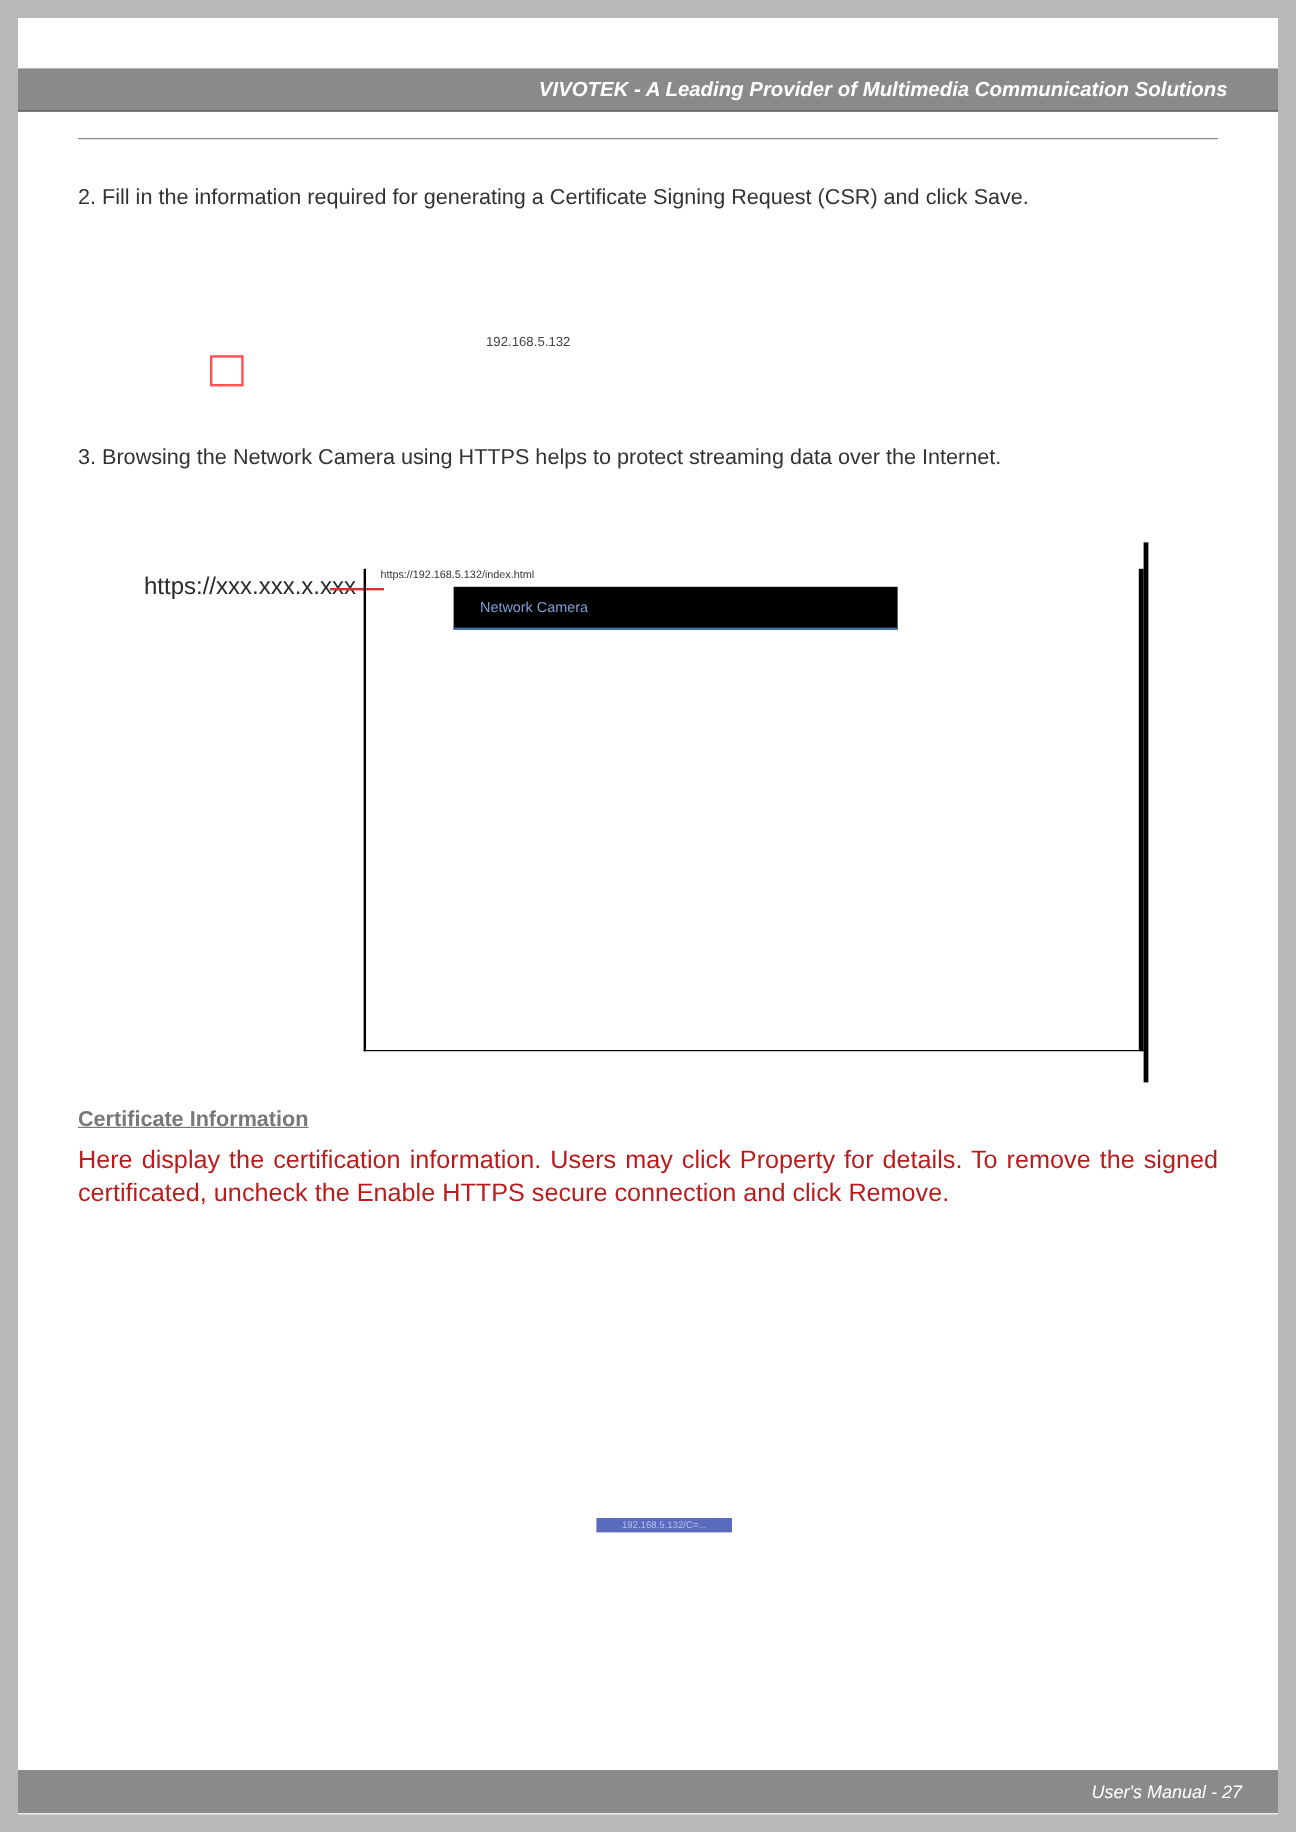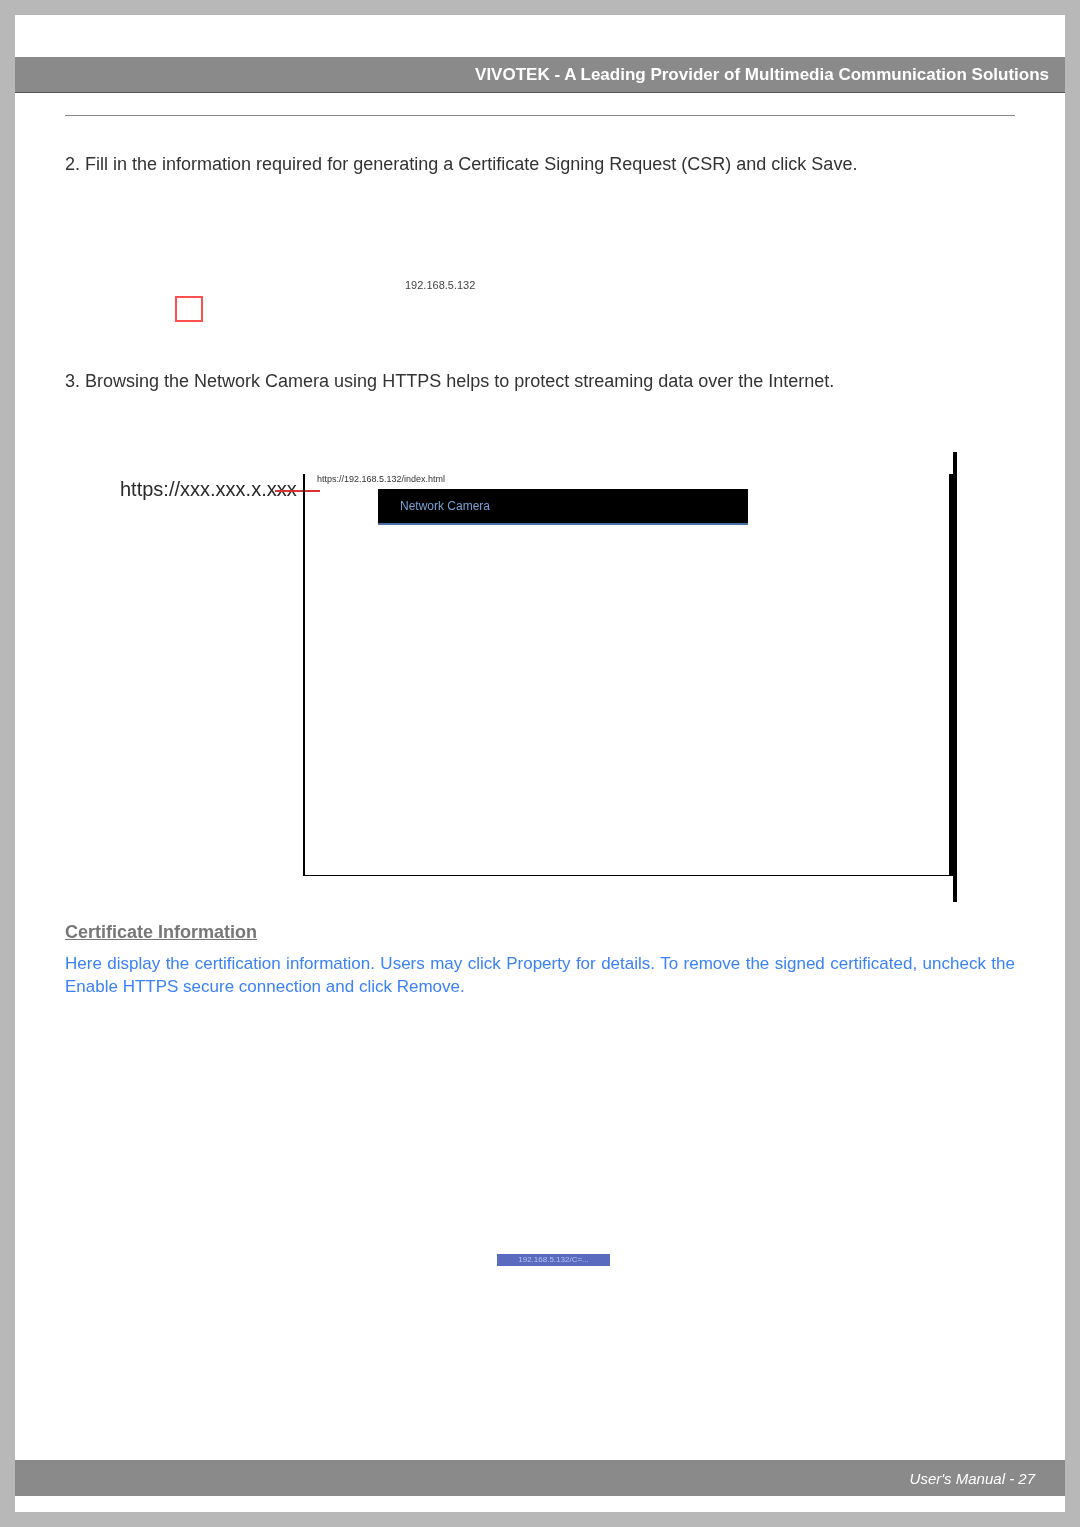--- a/index.html
+++ b/index.html
@@ -19,26 +19,27 @@
     background: #fff;
   }
   .header-bar {
     position: absolute;
     top: 42px;
     left: 0;
     right: 0;
     height: 36px;
     background: #8a8a8a;
     color: #fff;
+    font-style: italic;
     font-weight: bold;
     font-size: 17px;
     display: flex;
     align-items: center;
     justify-content: flex-end;
-    padding-right: 16px;
+    padding-right: 42px;
     border-bottom: 1px solid #555;
   }
   .content {
     position: absolute;
     top: 100px;
     left: 50px;
     right: 50px;
     bottom: 60px;
   }
   .hr1 {
@@ -139,22 +140,22 @@
   
   .sec-head {
     font-size: 18px;
     font-weight: bold;
     color: #777;
     text-decoration: underline;
     margin-top: 30px;
     margin-bottom: 10px;
   }
   .body-p {
-    font-size: 17px;
-    color: #3b82f6;
+    font-size: 21px;
+    color: #b91c1c;
     text-align: justify;
     line-height: 1.35;
   }
   
   .blue-strip {
     position: absolute;
     left: 432px;
     top: 255px;
     width: 113px;
     height: 12px;
@@ -165,21 +166,21 @@
     align-items: center;
     justify-content: center;
   }
   .cert-area {
     position: relative;
     height: 300px;
   }
   
   .footer-bar {
     position: absolute;
-    bottom: 16px;
+    bottom: 1px;
     left: 0;
     right: 0;
     height: 36px;
     background: #8a8a8a;
     color: #fff;
     font-style: italic;
     font-size: 15px;
     display: flex;
     align-items: center;
     justify-content: flex-end;

